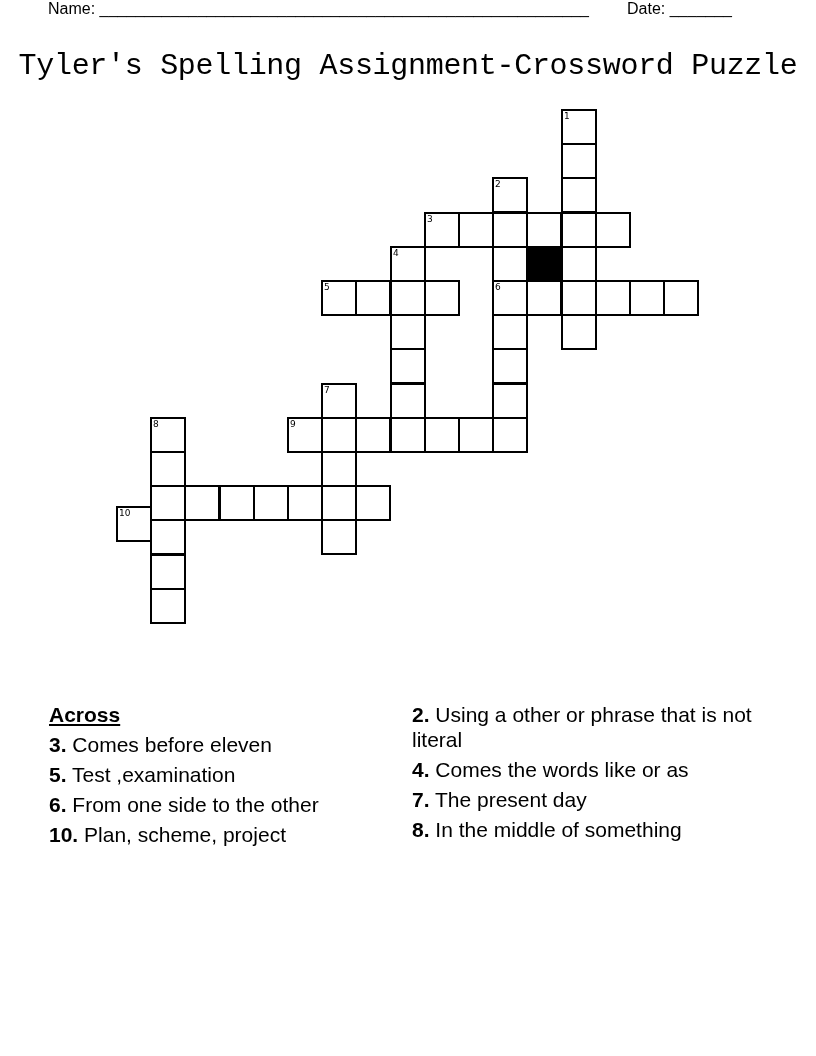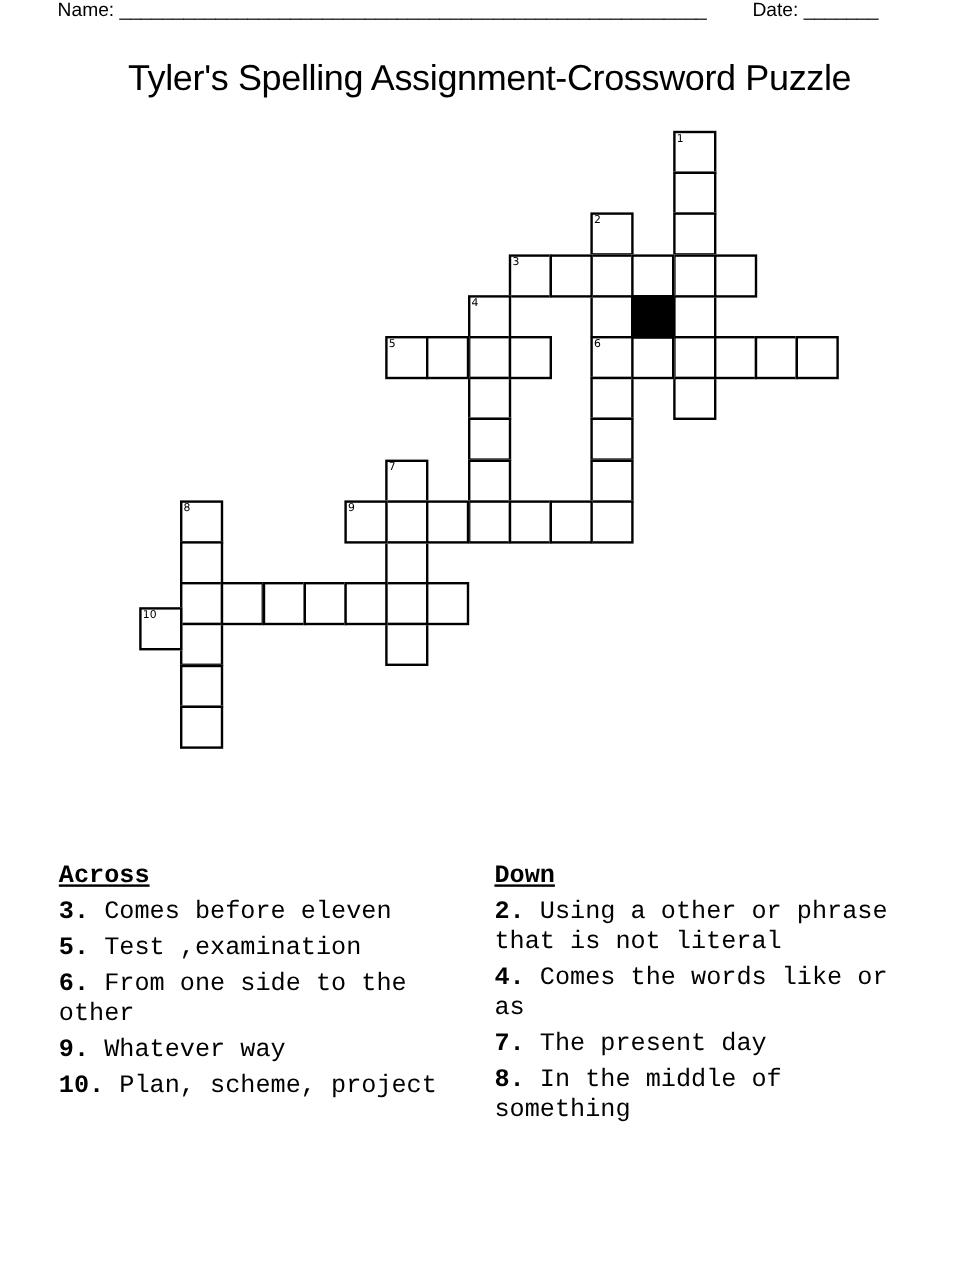--- a/index.html
+++ b/index.html
@@ -5,36 +5,36 @@
     html, body { margin: 0; padding: 0; background: #ffffff; }
     body { width: 816px; height: 1056px; position: relative; overflow: hidden; color: #000; }
     .header-line {
       position: absolute; top: 0; left: 48px; width: 700px; height: 20px;
       font-family: "Liberation Sans", sans-serif; font-size: 16px; line-height: 18px;
     }
     .header-line .name { position: absolute; left: 0; top: 0; white-space: pre; }
     .header-line .date { position: absolute; left: 579px; top: 0; white-space: pre; }
     .title {
       position: absolute; top: 44px; left: 0; width: 816px; text-align: center;
-      font-family: Liberation Sans, sans-serif; font-size: 30px; line-height: 44px;
+      font-family: Liberation Mono, monospace; font-size: 30px; line-height: 44px;
       letter-spacing: -0.3px;
     }
     .grid { position: absolute; left: 0; top: 0; width: 816px; height: 660px; }
     .cell {
       position: absolute; box-sizing: border-box; width: 36px; height: 36px;
       border: 2px solid #000; background: #fff;
     }
     .cell.black { background: #000; }
     .cell .num {
       position: absolute; left: 1px; top: 0px;
       font-family: "DejaVu Sans", sans-serif; font-size: 9px; line-height: 10px;
     }
     .clues {
       position: absolute; top: 702px;
-      font-family: Liberation Mono, monospace; font-size: 21px; line-height: 25px; margin-top: 16px;
+      font-family: Liberation Sans, sans-serif; font-size: 21px; line-height: 25px;
     }
     .clues.across { left: 49px; width: 320px; }
     .clues.down { left: 412px; width: 350px; }
     .clues .heading { font-weight: bold; text-decoration: underline; margin-bottom: 5px; }
     .clues .clue { margin-bottom: 5px; }
     .clues .clue b { font-weight: bold; }
   </style>
 </head>
 <body>
 
@@ -120,23 +120,21 @@
     <div class="cell" style="left: 287px; top: 485px;"></div>
     <div class="cell" style="left: 355px; top: 485px;"></div>
     <div class="cell black" style="left: 526px; top: 246px;"></div>
   </div>
 
 <div class="clues across">
   <div class="heading">Across</div>
   <div class="clue"><b>3.</b><span> Comes before eleven</span></div>
   <div class="clue"><b>5.</b><span> Test ,examination</span></div>
   <div class="clue"><b>6.</b><span> From one side to the other</span></div>
-  <div class="clue"><b>9.</b><span> Whatever way</span></div>
   <div class="clue"><b>10.</b><span> Plan, scheme, project</span></div>
 </div>
 
 <div class="clues down">
-  <div class="heading">Down</div>
   <div class="clue"><b>2.</b><span> Using a other or phrase that is not literal</span></div>
   <div class="clue"><b>4.</b><span> Comes the words like or as</span></div>
   <div class="clue"><b>7.</b><span> The present day</span></div>
   <div class="clue"><b>8.</b><span> In the middle of something</span></div>
 </div>
 
 </body></html>

